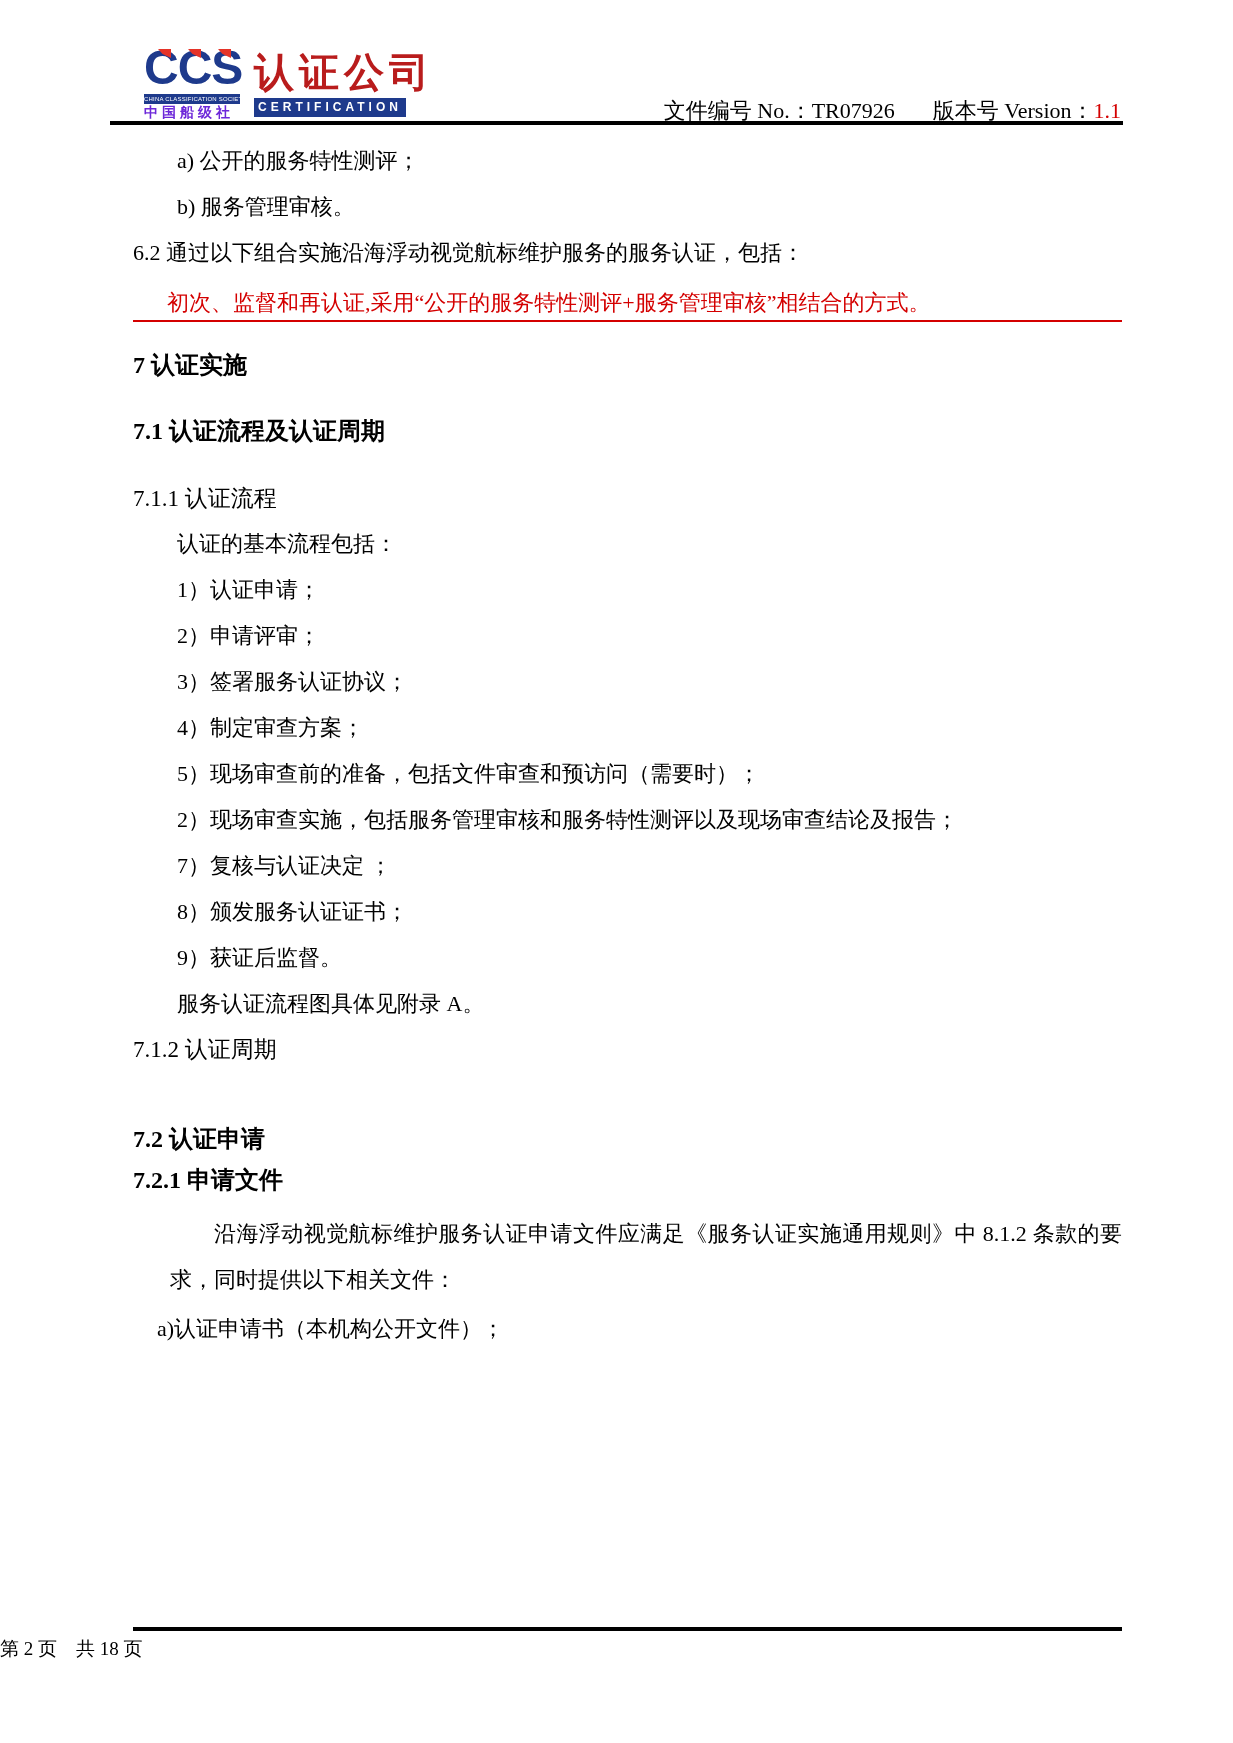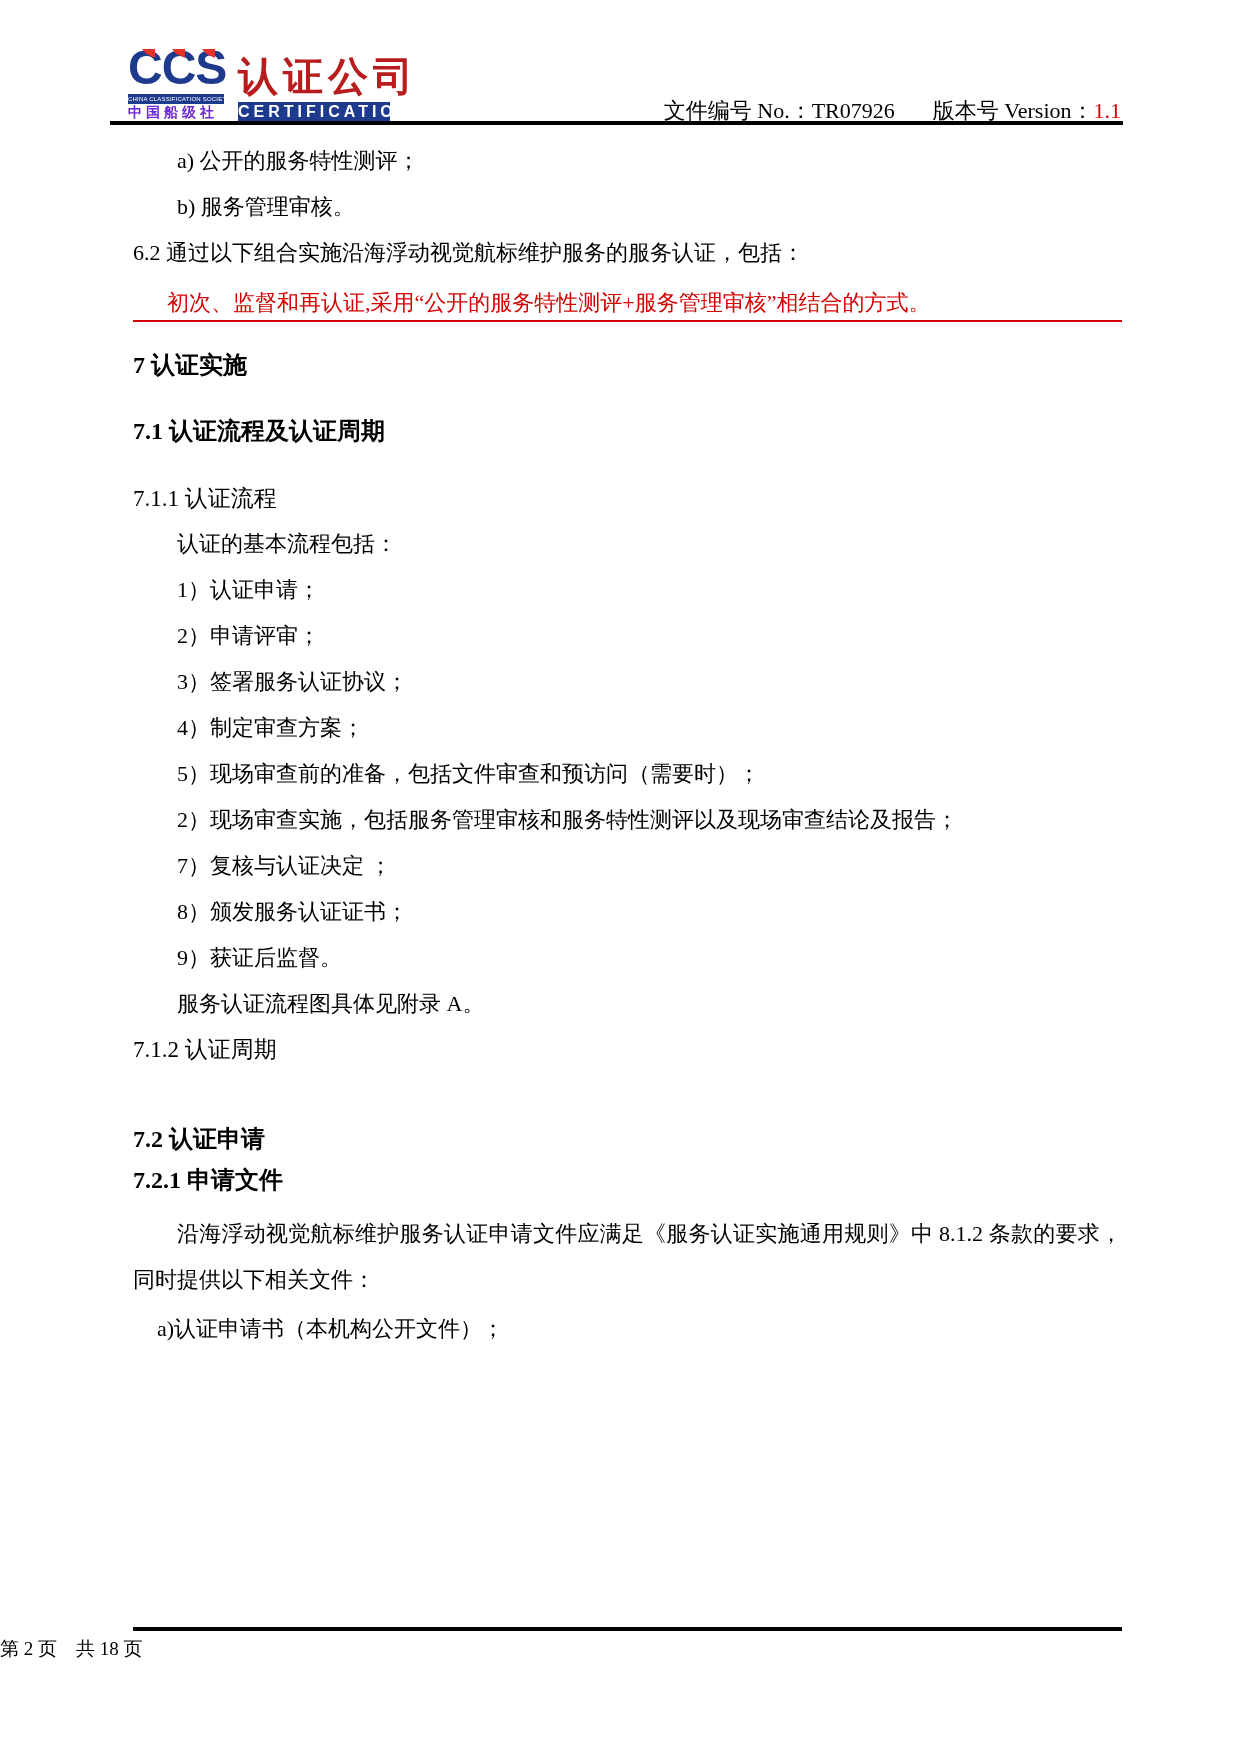--- a/index.html
+++ b/index.html
@@ -7,21 +7,21 @@
     position:relative;
     width:1233px; height:1743px;
     margin:0 auto;
     background:#ffffff;
     font-family:"Liberation Serif","DejaVu Serif",serif;
     color:#000;
     overflow:hidden;
   }
 
   
-  .logo { position:absolute; left:128px; top:44px; display:flex; align-items:flex-end; }
+  .logo { position:absolute; left:144px; top:44px; display:flex; align-items:center; }
   .logo-left { position:relative; width:100px; }
   .ccs-letters {
     font-family:"Liberation Sans","DejaVu Sans",sans-serif;
     font-weight:bold; font-size:48px; line-height:48px;
     color:#1e3a8c; letter-spacing:-1px; position:relative;
   }
   .flag { position:absolute; width:13px; height:9px; background:#e53328;
           clip-path:polygon(0 0,100% 0,100% 100%,35% 55%); top:5px; }
   .flag.f1 { left:14px; }
   .flag.f2 { left:44px; }
@@ -32,21 +32,21 @@
     font-size:6px; line-height:10px; text-align:center; width:96px;
     letter-spacing:0.2px; white-space:nowrap; overflow:hidden;
   }
   .soc-cn { color:#6d28d9; font-size:14px; line-height:17px; font-weight:bold;
             letter-spacing:4px; white-space:nowrap; }
   .logo-right { margin-left:10px; }
   .cn-title { color:#b91c1c; font-weight:bold; font-size:40px; line-height:50px;
               letter-spacing:5px; white-space:nowrap; }
   .cert-bar { background:#1e3a8c; color:#fff; text-align:center;
               font-family:"Liberation Sans",sans-serif; font-weight:bold;
-              font-size:16px; line-height:19px; letter-spacing:4px; width:152px; }
+              font-size:12px; line-height:19px; letter-spacing:4px; width:152px; }
 
   .doc-meta {
     position:absolute; top:76px; right:112px;
     font-size:22px; line-height:30px; white-space:nowrap;margin-top:20px;
   }
   .doc-meta .gap { display:inline-block; width:38px; }
   .red-text { color:#d40000; }
 
   .header-rule { position:absolute; left:110px; right:110px; top:121px; height:4px; background:#000; }
 
@@ -67,21 +67,21 @@
   .h72  { margin-top:50px; }
   .h721 { margin-top:7px; }
   .sub-head { font-size:23px; line-height:45px; }
   .sub-711 { margin-top:28px; }
   .sub-712 { margin-top:0px; }
 
   .para {
     margin:0; line-height:45.5px; text-align:justify;
     text-indent:44px; word-break:break-all;
   }
-  .para-721 { margin-top:14px; }
+  .para-721 { margin-top:14px;margin-left:37px; }
   .item-a { margin-top:4px; }
 
   
   .footer-rule { position:absolute; left:133px; right:111px; top:1627px; height:4px; background:#000; }
   .footer-text { position:absolute; left:0; right:0; top:1636px; text-align:left;
                  font-size:19px; line-height:26px; }
 </style>
 </head>
 <body>
 

